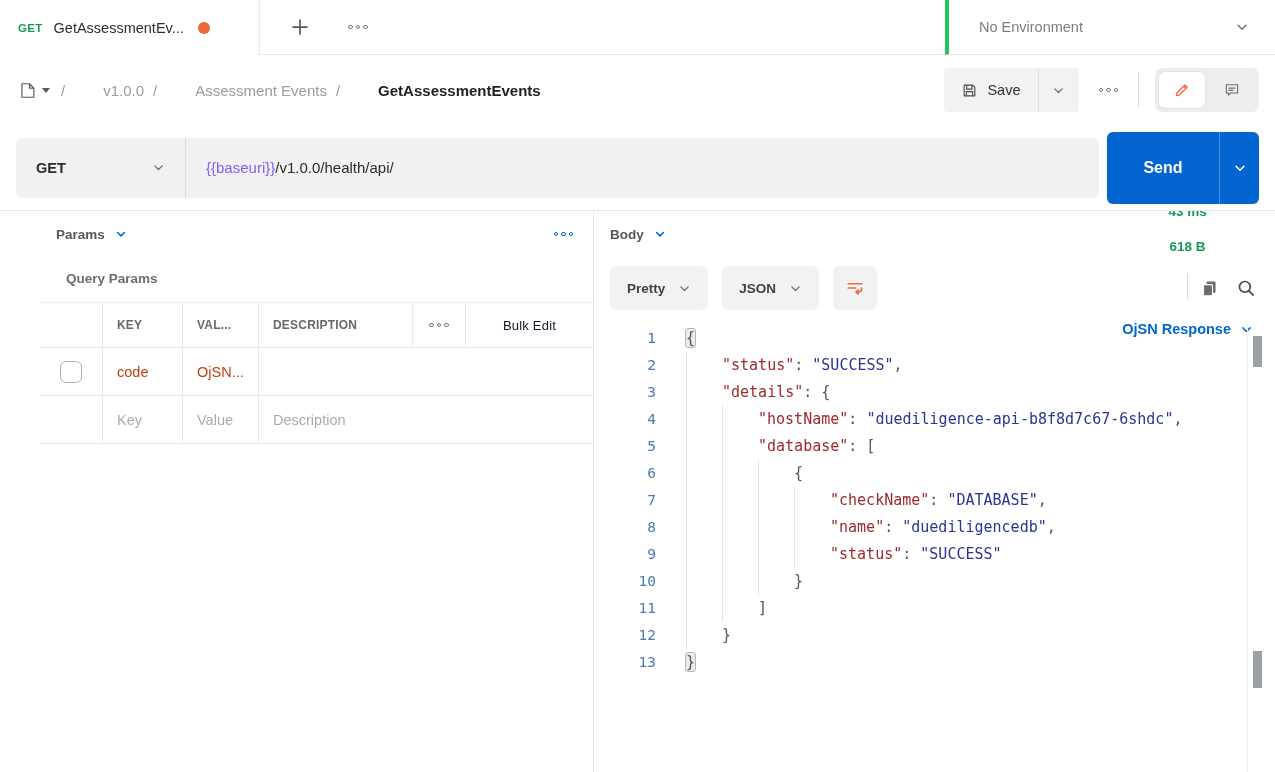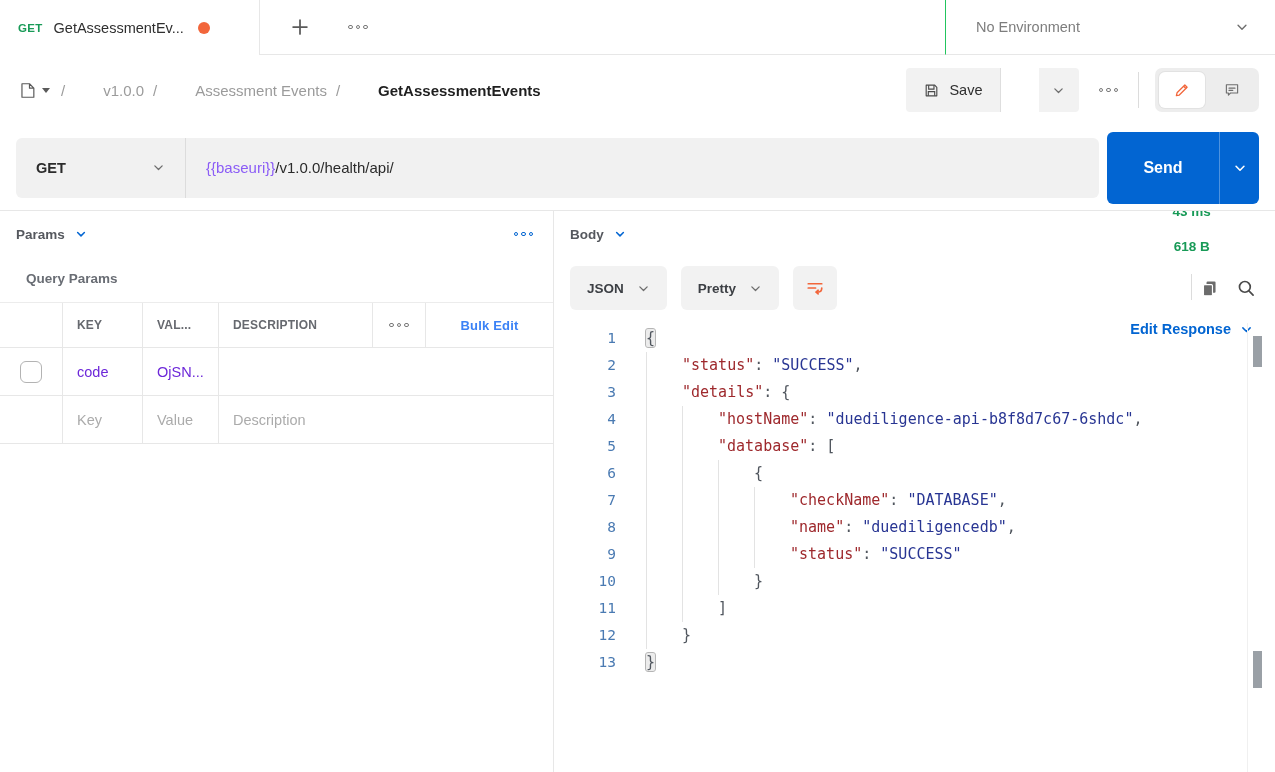--- a/index.html
+++ b/index.html
@@ -15,73 +15,73 @@
   .tabbar { height:55px; display:flex; background:#fff; }
   .tab { width:260px; border-right:1px solid #e7e7e7; display:flex; align-items:center; gap:11px; padding:0 18px; cursor:pointer; }
   .tab-method { color:#189a57; font-size:11.5px; font-weight:700; letter-spacing:.3px; }
   .tab-title { font-size:14.5px; color:#2f2f2f; white-space:nowrap; }
   .unsaved-dot { width:12px; height:12px; border-radius:50%; background:#f2663b; margin-left:3px; flex:none; }
   .tabbar-mid { flex:1; border-bottom:1px solid #e7e7e7; display:flex; align-items:center; gap:30px; padding-left:26px; }
   .icon-btn { background:none; border:none; padding:4px; cursor:pointer; color:#5a5a5a; }
   .dots { display:inline-flex; gap:3px; align-items:center; cursor:pointer; padding:4px; }
   .dots i { width:4.5px; height:4.5px; border:1.3px solid #7a7a7a; border-radius:50%; display:block; }
   .dots.blue i { border-color:#0265d2; }
-  .env-box { width:330px; border-bottom:1px solid #e7e7e7; border-left:1px solid #22c55e; display:flex; align-items:center; justify-content:space-between; padding:0 26px 0 30px; cursor:pointer; }
+  .env-box { width:330px; border-bottom:1px solid #e7e7e7; border-left:4px solid #22c55e; display:flex; align-items:center; justify-content:space-between; padding:0 26px 0 30px; cursor:pointer; }
   .env-label { font-size:14.5px; color:#7d7d7d; }
   .chev { color:#6e6e6e; }
   .chev.blue { color:#0265d2; }
   .chev.white { color:#fff; }
 
   
   .subheader { height:70px; display:flex; align-items:center; justify-content:space-between; padding:0 16px 0 18px; background:#fff; }
   .crumbs { display:flex; align-items:center; gap:9px; font-size:15px; }
   .crumb-icon-wrap { display:flex; align-items:center; gap:5px; margin-right:2px; cursor:pointer; }
   .caret-down { width:0; height:0; border-left:4.5px solid transparent; border-right:4.5px solid transparent; border-top:5.5px solid #5a5a5a; }
   .crumb-sep { color:#9b9b9b; }
   .crumb { color:#9b9b9b; cursor:pointer;margin-left:29px; }
   .crumb.current { color:#1f1f1f; font-weight:600; cursor:default; }
   .actions { display:flex; align-items:center; gap:16px; }
-  .save-split { display:flex;gap:38px; }
+  .save-split { display:flex; }
   .btn-save { display:flex; align-items:center; gap:9px; background:#f2f2f2; border:none; border-radius:4px 0 0 4px; height:44px; padding:0 17px; font-size:14.5px; color:#2f2f2f; font-family:inherit; cursor:pointer; border-right:1px solid #dedede; }
   .btn-save-caret { background:#f2f2f2; border:none; border-radius:0 4px 4px 0; width:40px; height:44px; display:flex; align-items:center; justify-content:center; cursor:pointer; }
   .vdiv { width:1px; height:36px; background:#dcdcdc; }
   .icon-pair { background:#ededed; border-radius:7px; padding:4px; display:flex; gap:4px; }
   .icon-seg { width:46px; height:36px; border-radius:6px; display:flex; align-items:center; justify-content:center; cursor:pointer; background:transparent; border:none; }
   .icon-seg.active { background:#fff; box-shadow:0 0 0 1px #e2e2e2; }
 
   
   .request-row { height:86px; border-bottom:1px solid #e7e7e7; display:flex; align-items:center; padding:0 16px; gap:8px; background:#fff; }
   .url-bar { flex:1; height:60px; background:#f1f1f1; border-radius:6px; display:flex; align-items:center; overflow:hidden; }
   .method-select { width:170px; height:100%; display:flex; align-items:center; justify-content:space-between; padding:0 20px; font-size:14.5px; font-weight:600; color:#2b2b2b; border-right:1px solid #dcdcdc; cursor:pointer; flex:none; }
   .url-input { padding:0 20px; font-size:15px; color:#2b2b2b; white-space:nowrap; cursor:text; flex:1; }
   .url-var { color:#8b5cf6; }
   .send-group { display:flex; height:72px; flex:none; }
   .btn-send { width:113px; background:#0265d2; color:#fff; border:none; font-family:inherit; font-size:16px; font-weight:700; border-radius:6px 0 0 6px; border-right:1px solid rgba(255,255,255,.3); cursor:pointer; }
   .btn-send-caret { width:39px; background:#0265d2; border:none; border-radius:0 6px 6px 0; display:flex; align-items:center; justify-content:center; cursor:pointer; }
 
   
   .main { display:flex; height:561px; }
-  .left-panel { width:554px; border-right:1px solid #e7e7e7; flex:none; }
+  .left-panel { width:554px; border-right:1px solid #e7e7e7; flex:none;margin-left:40px; }
   .right-panel { flex:1; position:relative; overflow:hidden; }
 
   .panel-head { height:46px; display:flex; align-items:center; justify-content:space-between; padding:0 16px; }
   .panel-title { display:flex; align-items:center; gap:10px; font-size:13.5px; font-weight:700; color:#55585e; cursor:pointer; }
   .qp-title { font-size:13.5px; font-weight:700; color:#696d74; margin:14px 0 16px 26px; }
 
   
   .ptable { border-top:1px solid #ececec; }
   .hrow { display:grid; grid-template-columns:63px 80px 76px 154px 53px 1fr; height:45px; border-bottom:1px solid #e7e7e7; }
   .hcell { display:flex; align-items:center; padding:0 14px; border-right:1px solid #e7e7e7; font-size:12px; font-weight:700; color:#66696f; letter-spacing:.2px; white-space:nowrap; overflow:hidden; }
   .hcell.center { justify-content:center; padding:0; }
-  .hcell.last { border-right:none; font-size:13px; font-weight:700; color:#3b82f6; cursor:pointer; }
+  .hcell.last { border-right:none; font-size:13px; font-weight:400; color:#0f172a; cursor:pointer; }
   .drow { display:grid; grid-template-columns:63px 80px 76px 1fr; height:48px; border-bottom:1px solid #e7e7e7; }
   .dcell { display:flex; align-items:center; padding:0 14px; border-right:1px solid #e7e7e7; font-size:14.5px; overflow:hidden; white-space:nowrap; cursor:text; }
   .dcell.nb { border-right:none; }
   .dcell.cb { justify-content:center; padding:0; cursor:default; }
-  .muted-val { color:#6d28d9; }
+  .muted-val { color:#c2410c; }
   .placeholder { color:#ababab; }
   .checkbox { width:22px; height:22px; border:1.5px solid #b3b3b3; border-radius:6px; background:#fff; cursor:pointer; }
 
   
   .resp-meta { display:flex; align-items:center; gap:20px;flex-direction:column; }
   .stat { color:#189a57; font-size:13.5px; font-weight:600; }
   .vdiv-sm { width:1px; height:26px; background:#dcdcdc; }
   .save-resp { display:flex; align-items:center; gap:9px; background:none; border:none; font-family:inherit; color:#0265d2; font-size:14.5px; font-weight:700; cursor:pointer; }
 
   
@@ -297,41 +297,41 @@
               <circle cx="8" cy="8" r="6.3" fill="none" stroke="#6e6e6e" stroke-width="1.3"></circle>
               <ellipse cx="8" cy="8" rx="2.9" ry="6.3" fill="none" stroke="#6e6e6e" stroke-width="1.3"></ellipse>
               <path d="M1.7 8h12.6" stroke="#6e6e6e" stroke-width="1.3"></path>
             </svg>
         </span>
         <span class="stat">200 OK</span>
         <span class="stat">43 ms</span>
         <span class="stat">618 B</span>
         <span class="vdiv-sm"></span>
         <button class="save-resp">
-          <span>Edit Response</span>
+          <span>OjSN Response</span>
           <span class="chev blue">
             <svg width="13" height="13" viewBox="0 0 16 16">
                 <path d="M3.5 6l4.5 4.5L12.5 6" fill="none" stroke="currentColor" stroke-width="1.8" stroke-linecap="round" stroke-linejoin="round"></path>
               </svg>
           </span>
         </button>
       </div>
     </div>
 
     <div class="resp-toolbar">
       <button class="tbtn">
-        <span>JSON</span>
+        <span>Pretty</span>
         <span class="chev">
           <svg width="13" height="13" viewBox="0 0 16 16">
               <path d="M3.5 6l4.5 4.5L12.5 6" fill="none" stroke="currentColor" stroke-width="1.6" stroke-linecap="round" stroke-linejoin="round"></path>
             </svg>
         </span>
       </button>
       <button class="tbtn">
-        <span>Pretty</span>
+        <span>JSON</span>
         <span class="chev">
           <svg width="13" height="13" viewBox="0 0 16 16">
               <path d="M3.5 6l4.5 4.5L12.5 6" fill="none" stroke="currentColor" stroke-width="1.6" stroke-linecap="round" stroke-linejoin="round"></path>
             </svg>
         </span>
       </button>
       <button class="tbtn sq">
         <span>
           <svg width="18" height="18" viewBox="0 0 16 16">
               <path d="M2 4.2h12M2 8h6.5" stroke="#f2663b" stroke-width="1.5" stroke-linecap="round" fill="none"></path>

